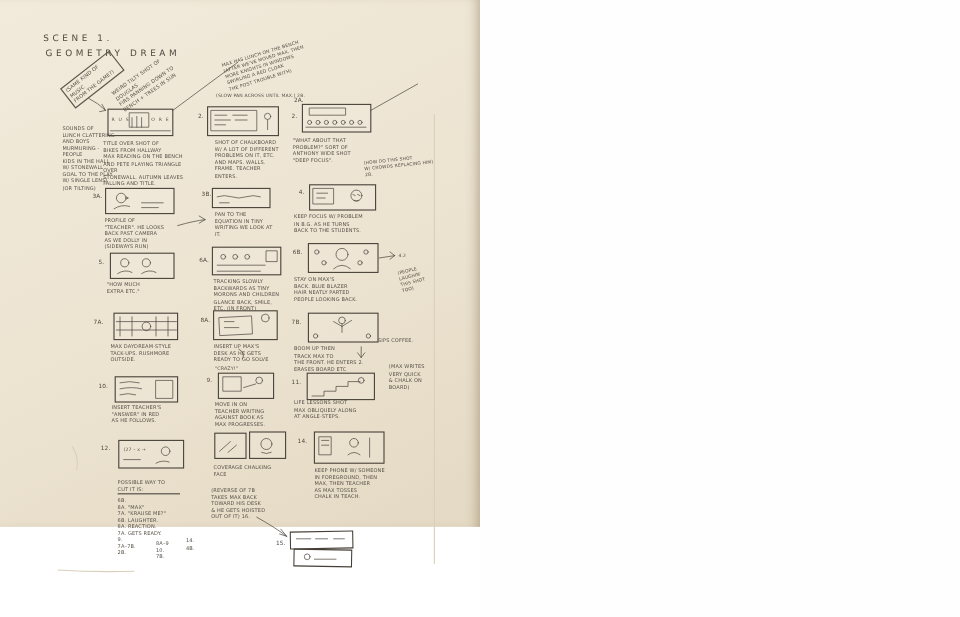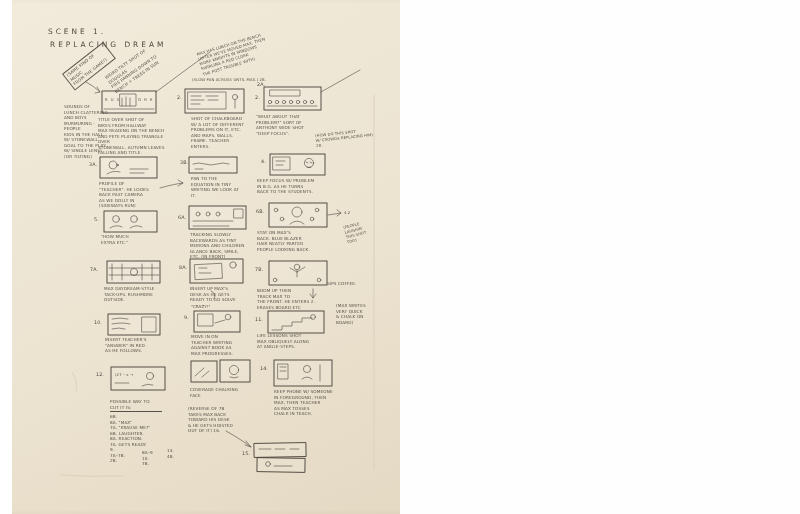--- a/index.html
+++ b/index.html
@@ -1,20 +1,20 @@
 <!DOCTYPE html>
 <html><head>
 <meta charset="utf-8">
 <style>
   html,body{margin:0;padding:0;background:#ffffff}
   body{width:800px;height:514px;overflow:hidden;font-family:"Liberation Serif",serif}
   .spread{position:relative;width:800px;height:514px}
 
   
-  .page-left{position:absolute;left:12px;top:0;width:400px;height:514px;
+  .page-left{position:absolute;left:0;top:0;width:400px;height:439px;
     background:linear-gradient(155deg,#f2ebdb 0%,#ece3d1 55%,#e4d9c3 100%);
     box-shadow:inset -8px 0 10px -6px rgba(100,78,46,.38)}
   .sb-art{position:absolute;left:0;top:0}
   .hw{position:absolute;font-family:"DejaVu Sans",sans-serif;font-size:4.2px;
     line-height:1.32;color:#575148;white-space:pre-line;letter-spacing:.12px}
   .hw.lab{font-size:4.8px;color:#4e483f}
   .hw.t1{font-size:7.4px;letter-spacing:3px;color:#4e4840}
   .hw.bx{border:.5px solid #5d574d;padding:1px 2px;transform-origin:left top}
   .hw.rot{transform-origin:left top}
   .hw.ul{border-bottom:.6px solid #57514a;padding-bottom:1px}
@@ -231,21 +231,21 @@
             <rect x="266" y="364" width="10" height="15"></rect>
             <path d="M268,367 h6 m-6,4 h6"></path>
             <circle cx="295" cy="369" r="3.6"></circle>
             <path d="M290,379 q5,-4 10,0"></path>
             <path d="M308,365 v16"></path>
           </g>
       </g>
     </svg>
 
     <div class="hw t1" style="left:36px;top:27px">SCENE 1.</div>
-    <div class="hw t1" style="left:38px;top:40px">REPLACING DREAM</div>
+    <div class="hw t1" style="left:38px;top:40px">GEOMETRY DREAM</div>
 
     <div class="hw bx" style="left:50px;top:74px;width:46px;transform:rotate(-38deg)">(SAME KIND OF MUSIC
 FROM THE GAME?)</div>
     <div class="hw rot" style="left:92px;top:76px;width:62px;transform:rotate(-35deg)">WEIRD TILTY SHOT OF DOUGLAS
 FIRS PANNING DOWN TO
 BENCH + TREES IN SUN</div>
     <div class="hw" style="left:52px;top:104px;width:44px">SOUNDS OF
 LUNCH CLATTERING
 AND BOYS
 MURMURING - PEOPLE

